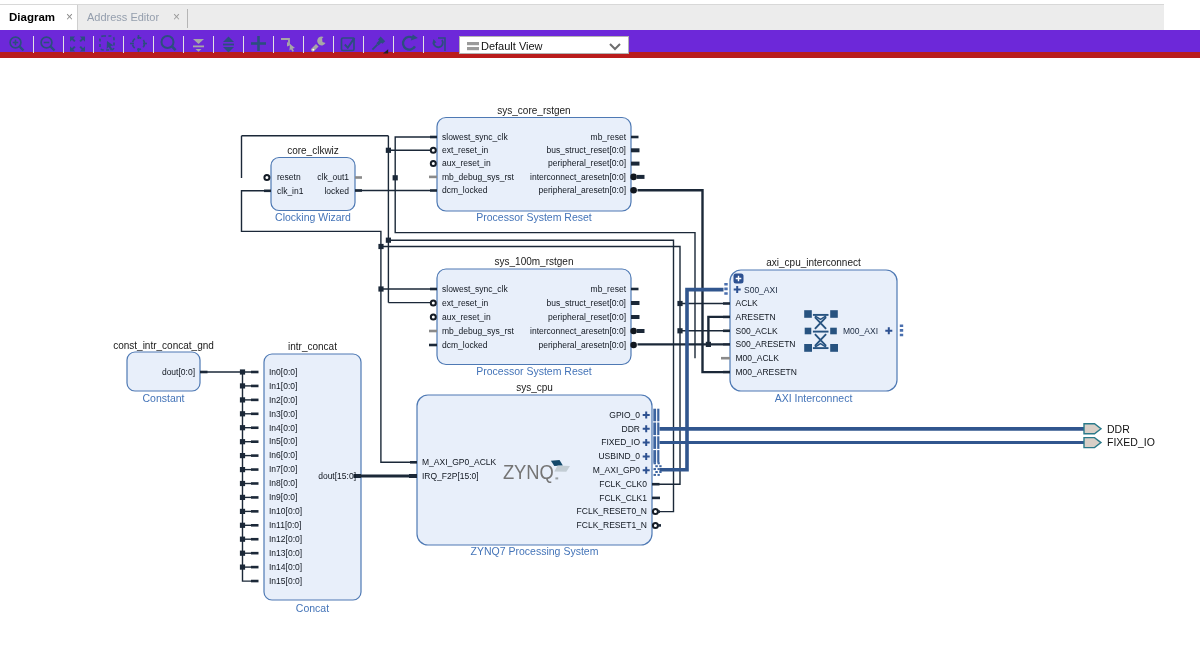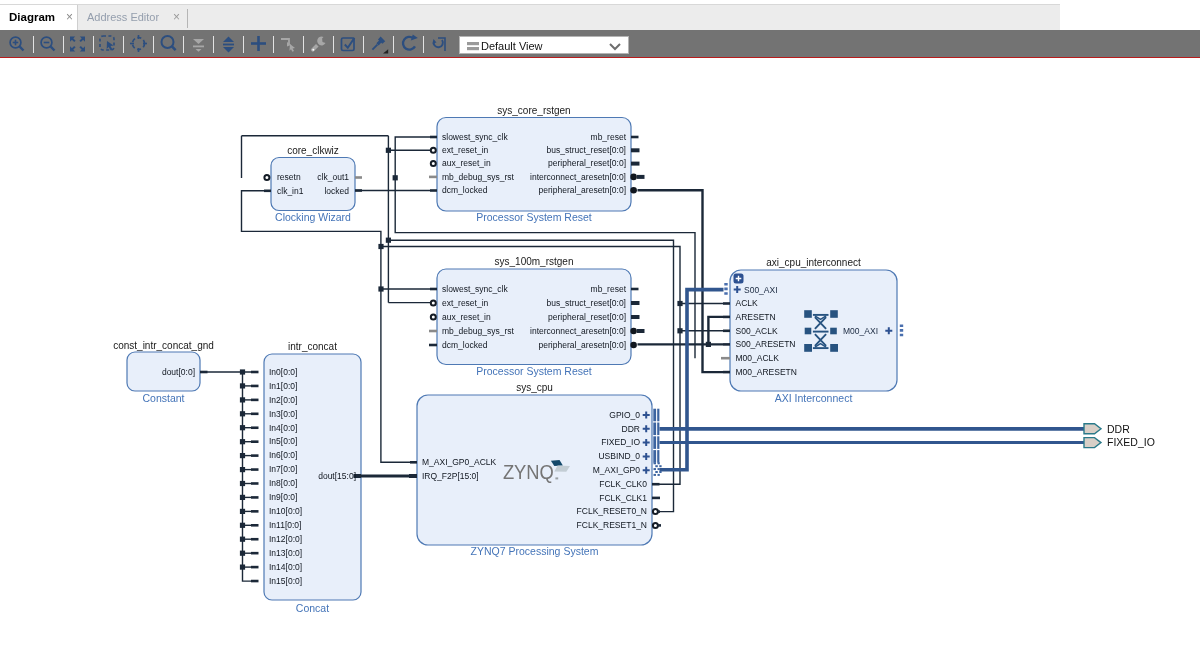--- a/index.html
+++ b/index.html
@@ -1,25 +1,25 @@
 <!DOCTYPE html>
 <html><head>
 <meta charset="utf-8">
 <style>
 * { margin:0; padding:0; box-sizing:border-box; }
 body { font-family:"Liberation Sans", sans-serif; }
 #app { position:relative; width:1200px; height:663px; background:#ffffff; overflow:hidden; }
-#tabstrip { position:absolute; left:0; top:4px; width:1060px; height:26px; background:#ececec; border-top:1px solid #d8d8d8; }
+#tabstrip { position:absolute; left:0; top:4px; width:1164px; height:26px; background:#ececec; border-top:1px solid #d8d8d8; }
 #tab1 { position:absolute; left:0; top:0; width:78px; height:26px; background:#ffffff; border-right:1px solid #cfcfcf; }
 #tab1 span.t { position:absolute; left:9px; top:6px; font-size:11.5px; font-weight:bold; color:#000; }
 #tab1 span.x { position:absolute; left:66px; top:5px; font-size:12px; color:#8a8a8a; }
 #tab2t { position:absolute; left:87px; top:6px; font-size:11px; color:#949ead; }
 #tab2x { position:absolute; left:173px; top:5px; font-size:12px; color:#9a9a9a; }
 #tabsep { position:absolute; left:187px; top:4px; width:1px; height:19px; background:#b5b5b5; }
-#toolbar { position:absolute; left:0; top:30px; width:1200px; height:28px; background:#737373; border-bottom:1px solid #b91c1c; }
+#toolbar { position:absolute; left:0; top:30px; width:1200px; height:28px; background:#6d28d9; border-bottom:6px solid #b91c1c; }
 .tsep { position:absolute; top:6px; width:1px; height:17px; background:#e2e2e2; }
 #dropdown { position:absolute; left:459px; top:6px; width:170px; height:18px; background:#ffffff; border:1px solid #b3b3b3; }
 #dropdown .txt { position:absolute; left:21px; top:3px; font-size:11px; color:#111; }
 svg text { font-family:"Liberation Sans", sans-serif; }
 .bn { font-size:10px; fill:#1a1a1a; text-anchor:middle; }
 .cap { font-size:10.5px; fill:#4474b8; text-anchor:middle; }
 .pl { font-size:8.5px; fill:#10161f; }
 .pr { font-size:8.5px; fill:#10161f; text-anchor:end; }
 .pli { font-size:8.5px; fill:#1a2940; }
 .pri { font-size:8.5px; fill:#1a2940; text-anchor:end; }

